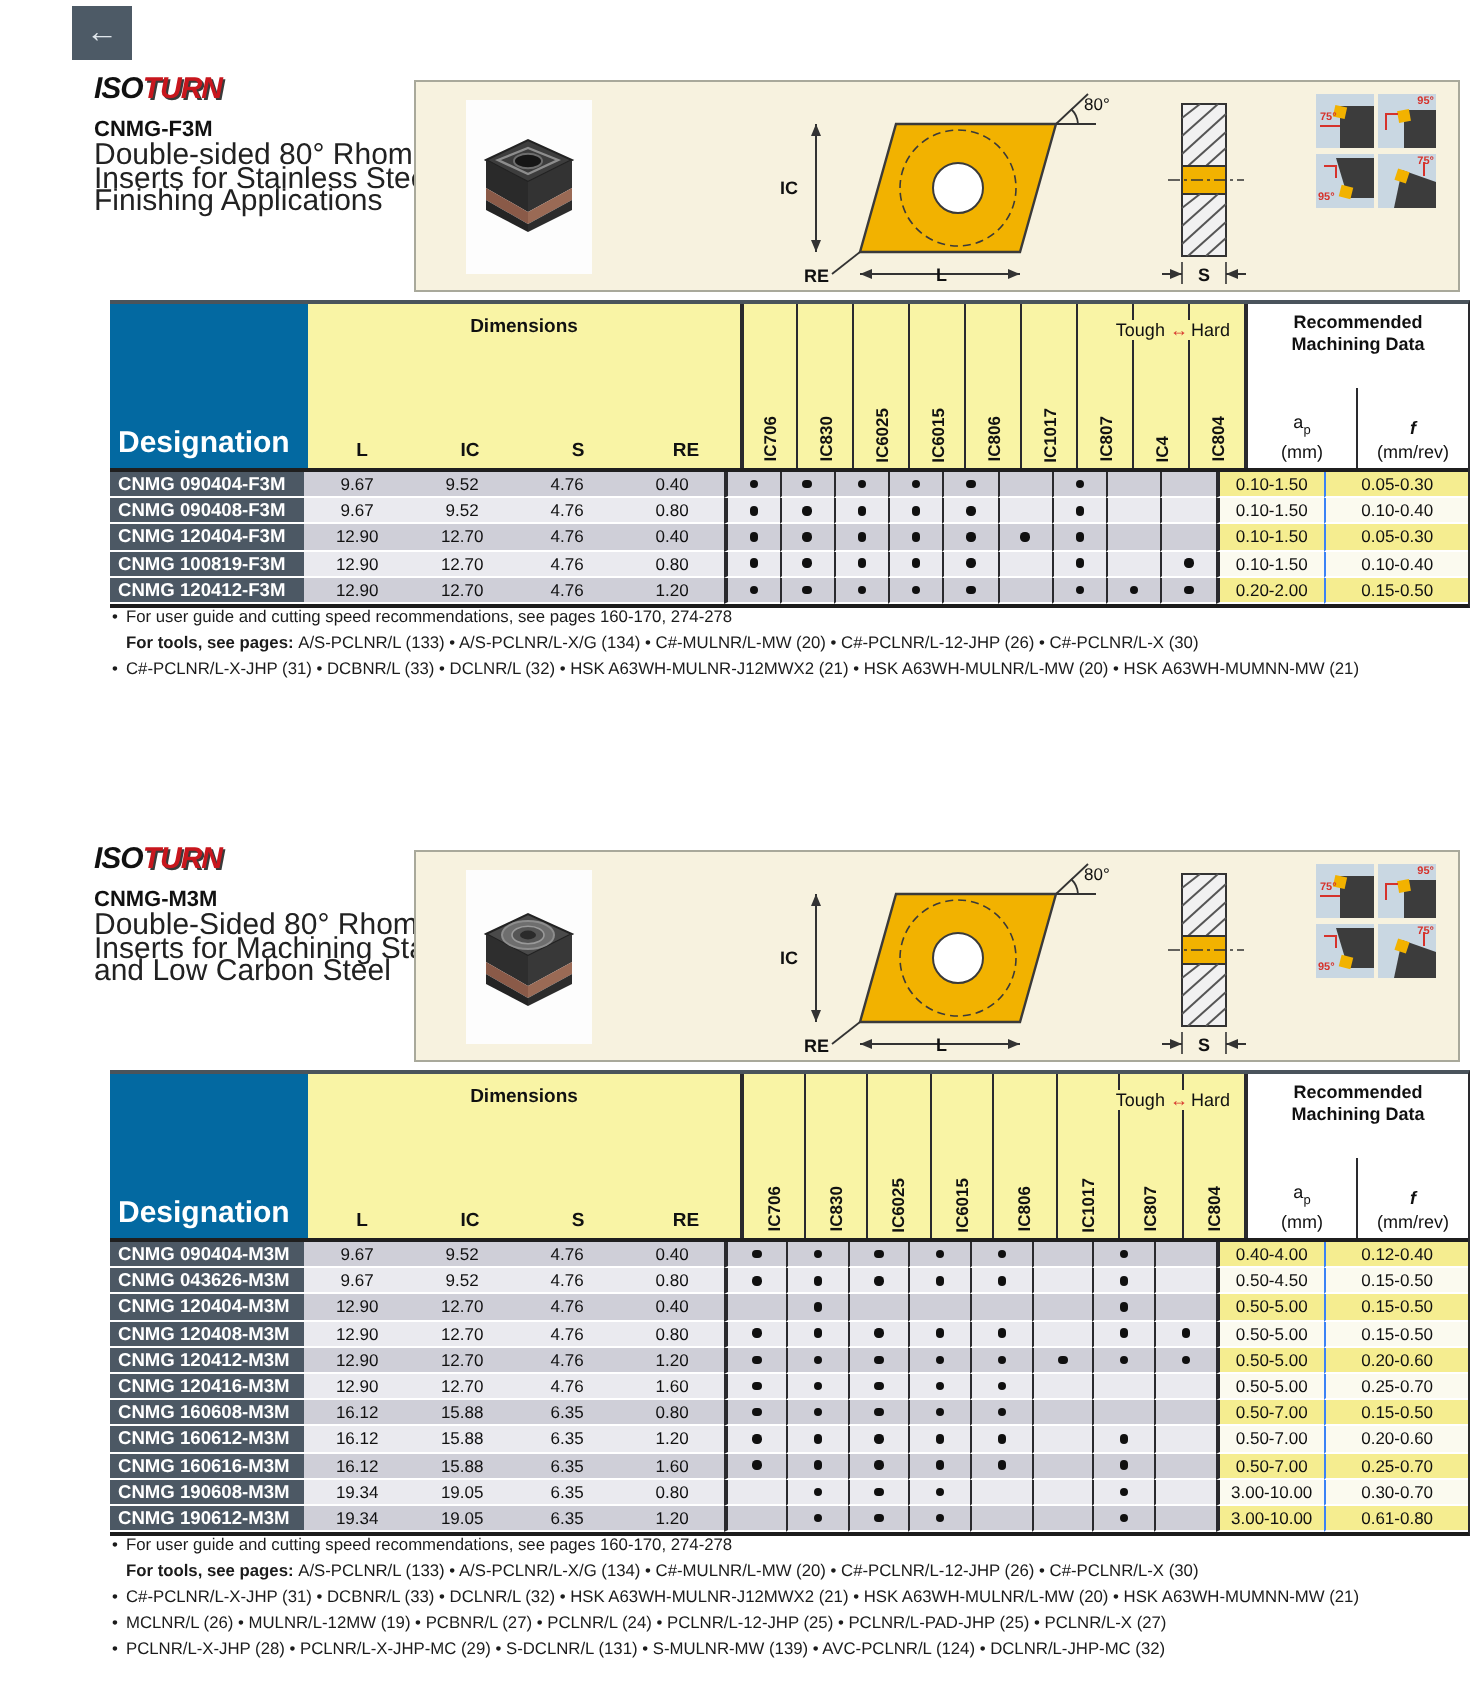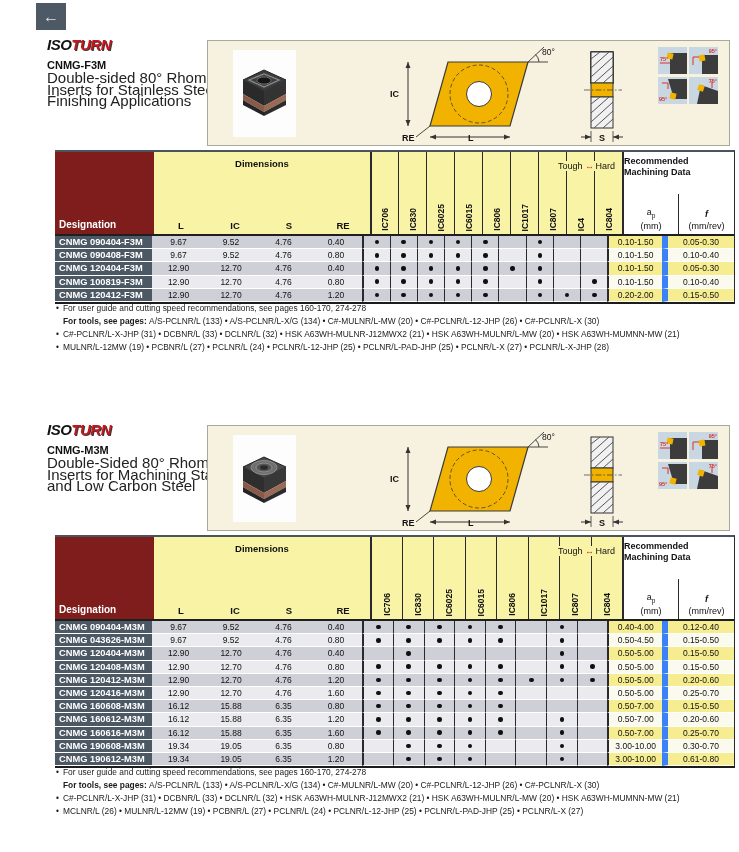--- a/index.html
+++ b/index.html
@@ -29,53 +29,53 @@
   .holder { width:29px; height:27px; background:#c9d7e2; position:relative; overflow:hidden; }
   .holder svg { position:absolute; left:0; top:0; }
   .holder .ang { position:absolute; font-size:5.5px; color:#d6332c; font-weight:bold; z-index:2; }
   .h0 .ang { left:2px; top:9px; } .h1 .ang { right:1px; top:1px; } .h2 .ang { left:1px; bottom:2px; } .h3 .ang { right:1px; top:1px; }
   .dbox .holders { left:450px; }
 
   
   .ptable { position:absolute; left:55px; top:150px; width:680px; border-top:2px solid #4a545c;
             border-right:1px solid #2a2a2e; border-bottom:2px solid #1c1c1c; }
   .thead { display:flex; height:82px; }
-  .th-desig { width:100px; background:#7f1d1d; color:#fff; font-weight:bold; font-size:10px;
+  .th-desig { width:100px; background:#0369a1; color:#fff; font-weight:bold; font-size:15px;
               display:flex; align-items:flex-end; padding:0 0 4px 4px; }
   .th-dims { width:216px; background:#f9f4a5; display:flex; flex-direction:column; }
   .th-dims-title { height:22px; display:flex; align-items:center; justify-content:center; font-size:9.5px; font-weight:bold; color:#111; }
   .th-dims-cols { margin-top:auto; display:flex; }
   .th-dim-col { width:54px; text-align:center; font-size:9.5px; font-weight:bold; color:#111; padding-bottom:3px; }
   .th-grades { width:252px; background:#f9f4a5; position:relative; display:flex; }
   .grade-col { height:100%; border-left:1px solid #2a2a2e; display:flex; justify-content:center; align-items:flex-end; }
   .grade-col.first { border-left:2px solid #2a2a2e; }
   .grade-label { writing-mode:vertical-rl; transform:rotate(180deg); font-size:8.5px; font-weight:bold; color:#111; margin-bottom:3px; }
   .th-tough { position:absolute; top:3px; left:0; right:0; text-align:right; z-index:2; }
   .th-tough .pad { background:#f9f4a5; padding:0 7px; font-size:9px; color:#111; }
   .th-tough .arrow { color:#d6332c; font-weight:bold; letter-spacing:-1px; }
   .th-mach { width:112px; background:#fff; border-left:2px solid #2a2a2e; display:flex; flex-direction:column; }
-  .th-mach-title { text-align:left; font-size:9px; font-weight:bold; color:#111; line-height:11px; padding-top:4px; white-space:pre-line; }
+  .th-mach-title { text-align:center; font-size:9px; font-weight:bold; color:#111; line-height:11px; padding-top:4px; white-space:pre-line; }
   .th-mach-cols { margin-top:auto; display:flex; height:40px; }
   .th-ap, .th-f { display:flex; flex-direction:column; justify-content:flex-end; align-items:center; font-size:9px; color:#111; padding-bottom:3px; gap:2px; }
   .th-ap { width:54px; } .th-f { width:56px; border-left:1px solid #2a2a2e; }
   .th-ap sub { font-size:6.5px; }
   .f-ital { font-style:italic; font-weight:bold; }
 
   .rows { border-top:2px solid #1f1f1f; }
   .trow { display:flex; height:13.2px; }
   .cell { border-bottom:1px solid #fff; }
   .desig { width:100px; background:#4c5864; color:#fff; font-weight:bold; font-size:9.3px;
            display:flex; align-items:center; padding-left:4px; white-space:nowrap; }
   .dim { width:54px; font-size:8.5px; color:#111; display:flex; align-items:center; justify-content:center; }
   .dot-cell { border-left:1px solid #2a2a2e; display:flex; align-items:center; justify-content:center; }
   .dot-cell.first { border-left:2px solid #2a2a2e; }
   .dot { width:4.5px; height:4.5px; border-radius:50%; background:#101010; }
   .mach { font-size:8.5px; color:#111; display:flex; align-items:center; justify-content:center; }
   .mach.ap { width:56px; border-left:2px solid #2a2a2e; }
-  .mach.f  { width:74px; border-left:6px solid #3b82f6; }
+  .mach.f  { width:74px; border-left:1px solid #3b82f6; }
   .trow.odd  .dim, .trow.odd  .dot-cell { background:#cfcfd8; }
   .trow.even .dim, .trow.even .dot-cell { background:#eaeaef; }
   .trow.odd  .mach { background:#f5ed90; }
   .trow.even .mach { background:#fbfaef; }
 
   
   .footnotes { position:absolute; left:54px; width:678px; font-size:8.4px; color:#1b1b1b; line-height:13px; }
   .sec0 .footnotes { top:302px; } .sec1 .footnotes { top:381px; }
   .fn-line { white-space:nowrap; overflow:hidden; }
   .fn-bullet { display:inline-block; width:9px; padding-left:2px; }
@@ -431,21 +431,20 @@
             <div class="cell mach ap">0.20-2.00</div>
             <div class="cell mach f">0.15-0.50</div>
           </div>
         </div>
     </div>
 
     <div class="footnotes">
         <div class="fn-line"><span class="fn-bullet">•</span><span>For user guide and cutting speed recommendations, see pages 160-170, 274-278</span></div>
         <div class="fn-line"><span class="fn-bullet"></span><span class="fn-bold">For tools, see pages: </span><span>A/S-PCLNR/L (133) • A/S-PCLNR/L-X/G (134) • C#-MULNR/L-MW (20) • C#-PCLNR/L-12-JHP (26) • C#-PCLNR/L-X (30)</span></div>
         <div class="fn-line"><span class="fn-bullet">•</span><span>C#-PCLNR/L-X-JHP (31) • DCBNR/L (33) • DCLNR/L (32) • HSK A63WH-MULNR-J12MWX2 (21) • HSK A63WH-MULNR/L-MW (20) • HSK A63WH-MUMNN-MW (21)</span></div>
-        <div class="fn-line"><span class="fn-bullet">•</span><span>MULNR/L-12MW (19) • PCBNR/L (27) • PCLNR/L (24) • PCLNR/L-12-JHP (25) • PCLNR/L-PAD-JHP (25) • PCLNR/L-X (27) • PCLNR/L-X-JHP (28)</span></div>
       </div>
   </div>
 
   <div class="section sec1">
     <div class="brand">
       <span class="iso">ISO</span><span class="turn">TURN</span>
     </div>
     <div class="sec-title">CNMG-M3M</div>
     <div class="sec-desc">Double-Sided 80° Rhombic
 Inserts for Machining Stainless
@@ -916,15 +915,16 @@
             <div class="cell mach f">0.61-0.80</div>
           </div>
         </div>
     </div>
 
     <div class="footnotes">
         <div class="fn-line"><span class="fn-bullet">•</span><span>For user guide and cutting speed recommendations, see pages 160-170, 274-278</span></div>
         <div class="fn-line"><span class="fn-bullet"></span><span class="fn-bold">For tools, see pages: </span><span>A/S-PCLNR/L (133) • A/S-PCLNR/L-X/G (134) • C#-MULNR/L-MW (20) • C#-PCLNR/L-12-JHP (26) • C#-PCLNR/L-X (30)</span></div>
         <div class="fn-line"><span class="fn-bullet">•</span><span>C#-PCLNR/L-X-JHP (31) • DCBNR/L (33) • DCLNR/L (32) • HSK A63WH-MULNR-J12MWX2 (21) • HSK A63WH-MULNR/L-MW (20) • HSK A63WH-MUMNN-MW (21)</span></div>
         <div class="fn-line"><span class="fn-bullet">•</span><span>MCLNR/L (26) • MULNR/L-12MW (19) • PCBNR/L (27) • PCLNR/L (24) • PCLNR/L-12-JHP (25) • PCLNR/L-PAD-JHP (25) • PCLNR/L-X (27)</span></div>
+        <div class="fn-line"><span class="fn-bullet">•</span><span>PCLNR/L-X-JHP (28) • PCLNR/L-X-JHP-MC (29) • S-DCLNR/L (131) • S-MULNR-MW (139) • AVC-PCLNR/L (124) • DCLNR/L-JHP-MC (32)</span></div>
       </div>
   </div>
 </div>
 
 </body></html>

